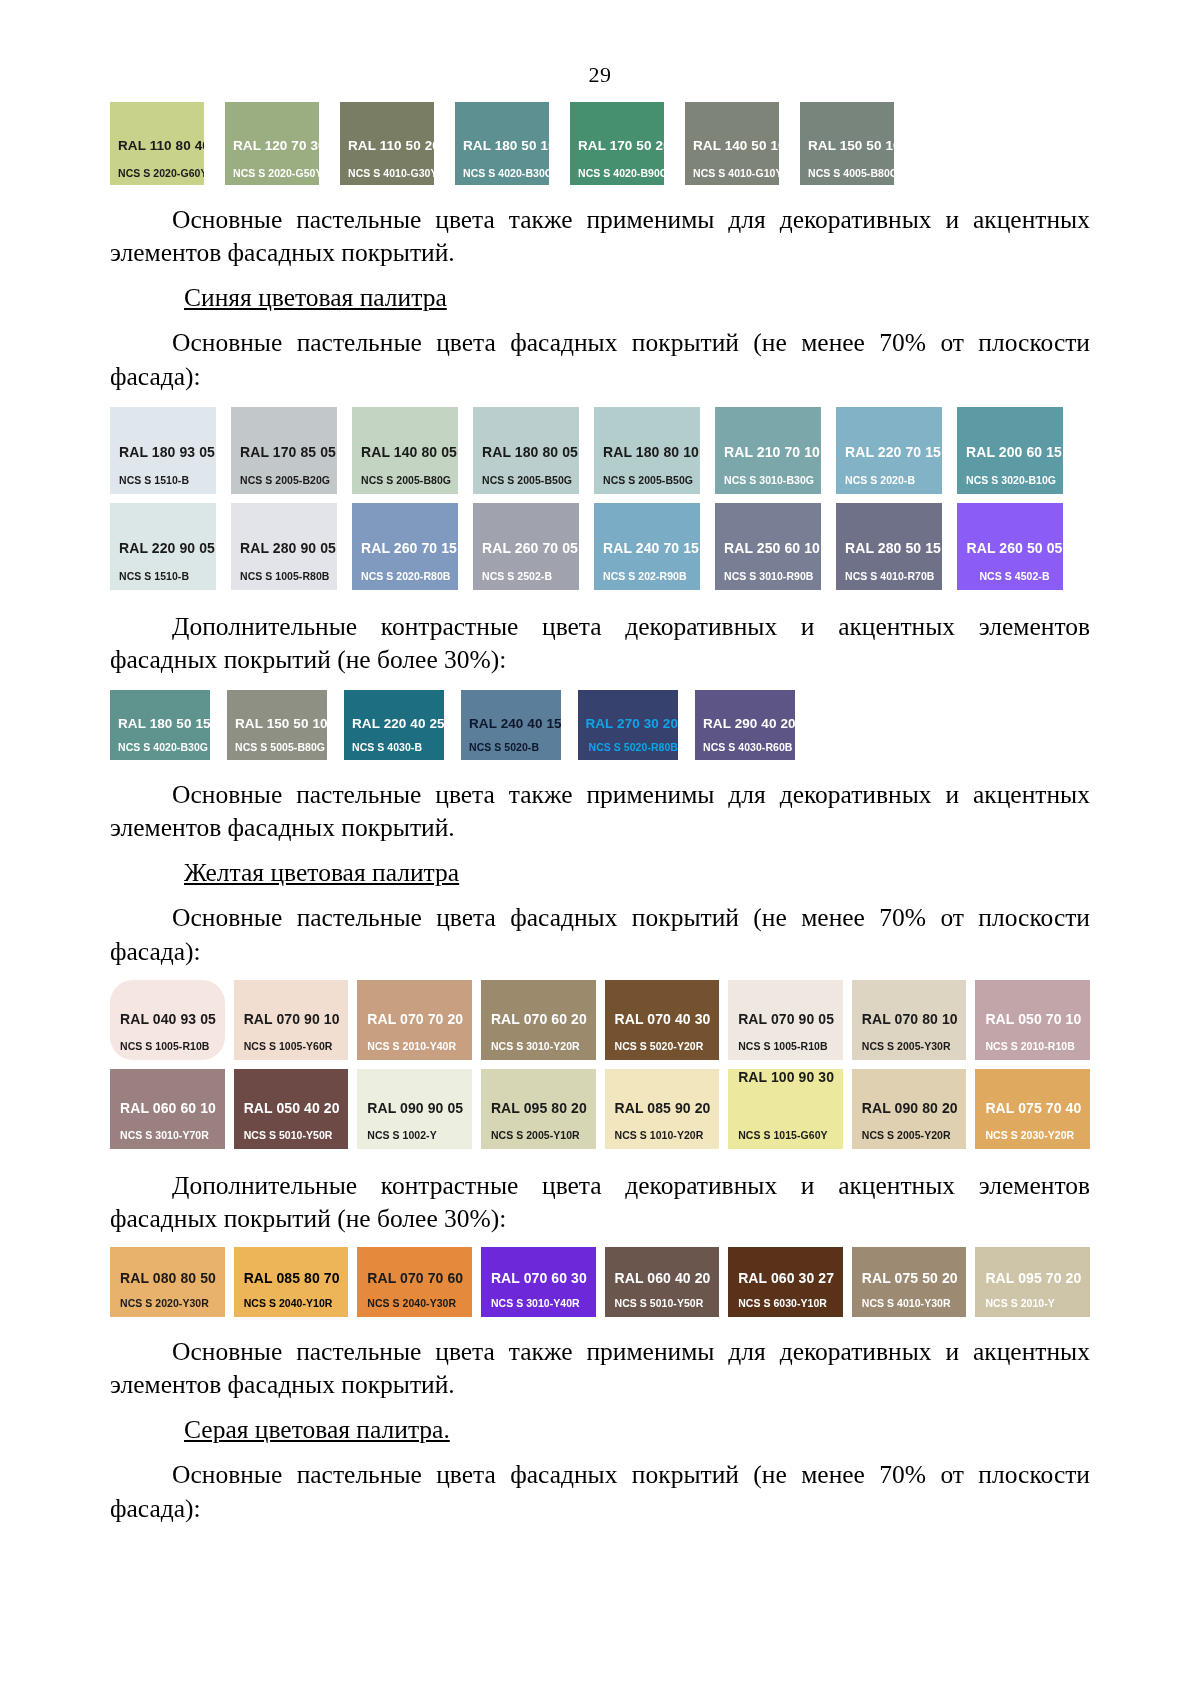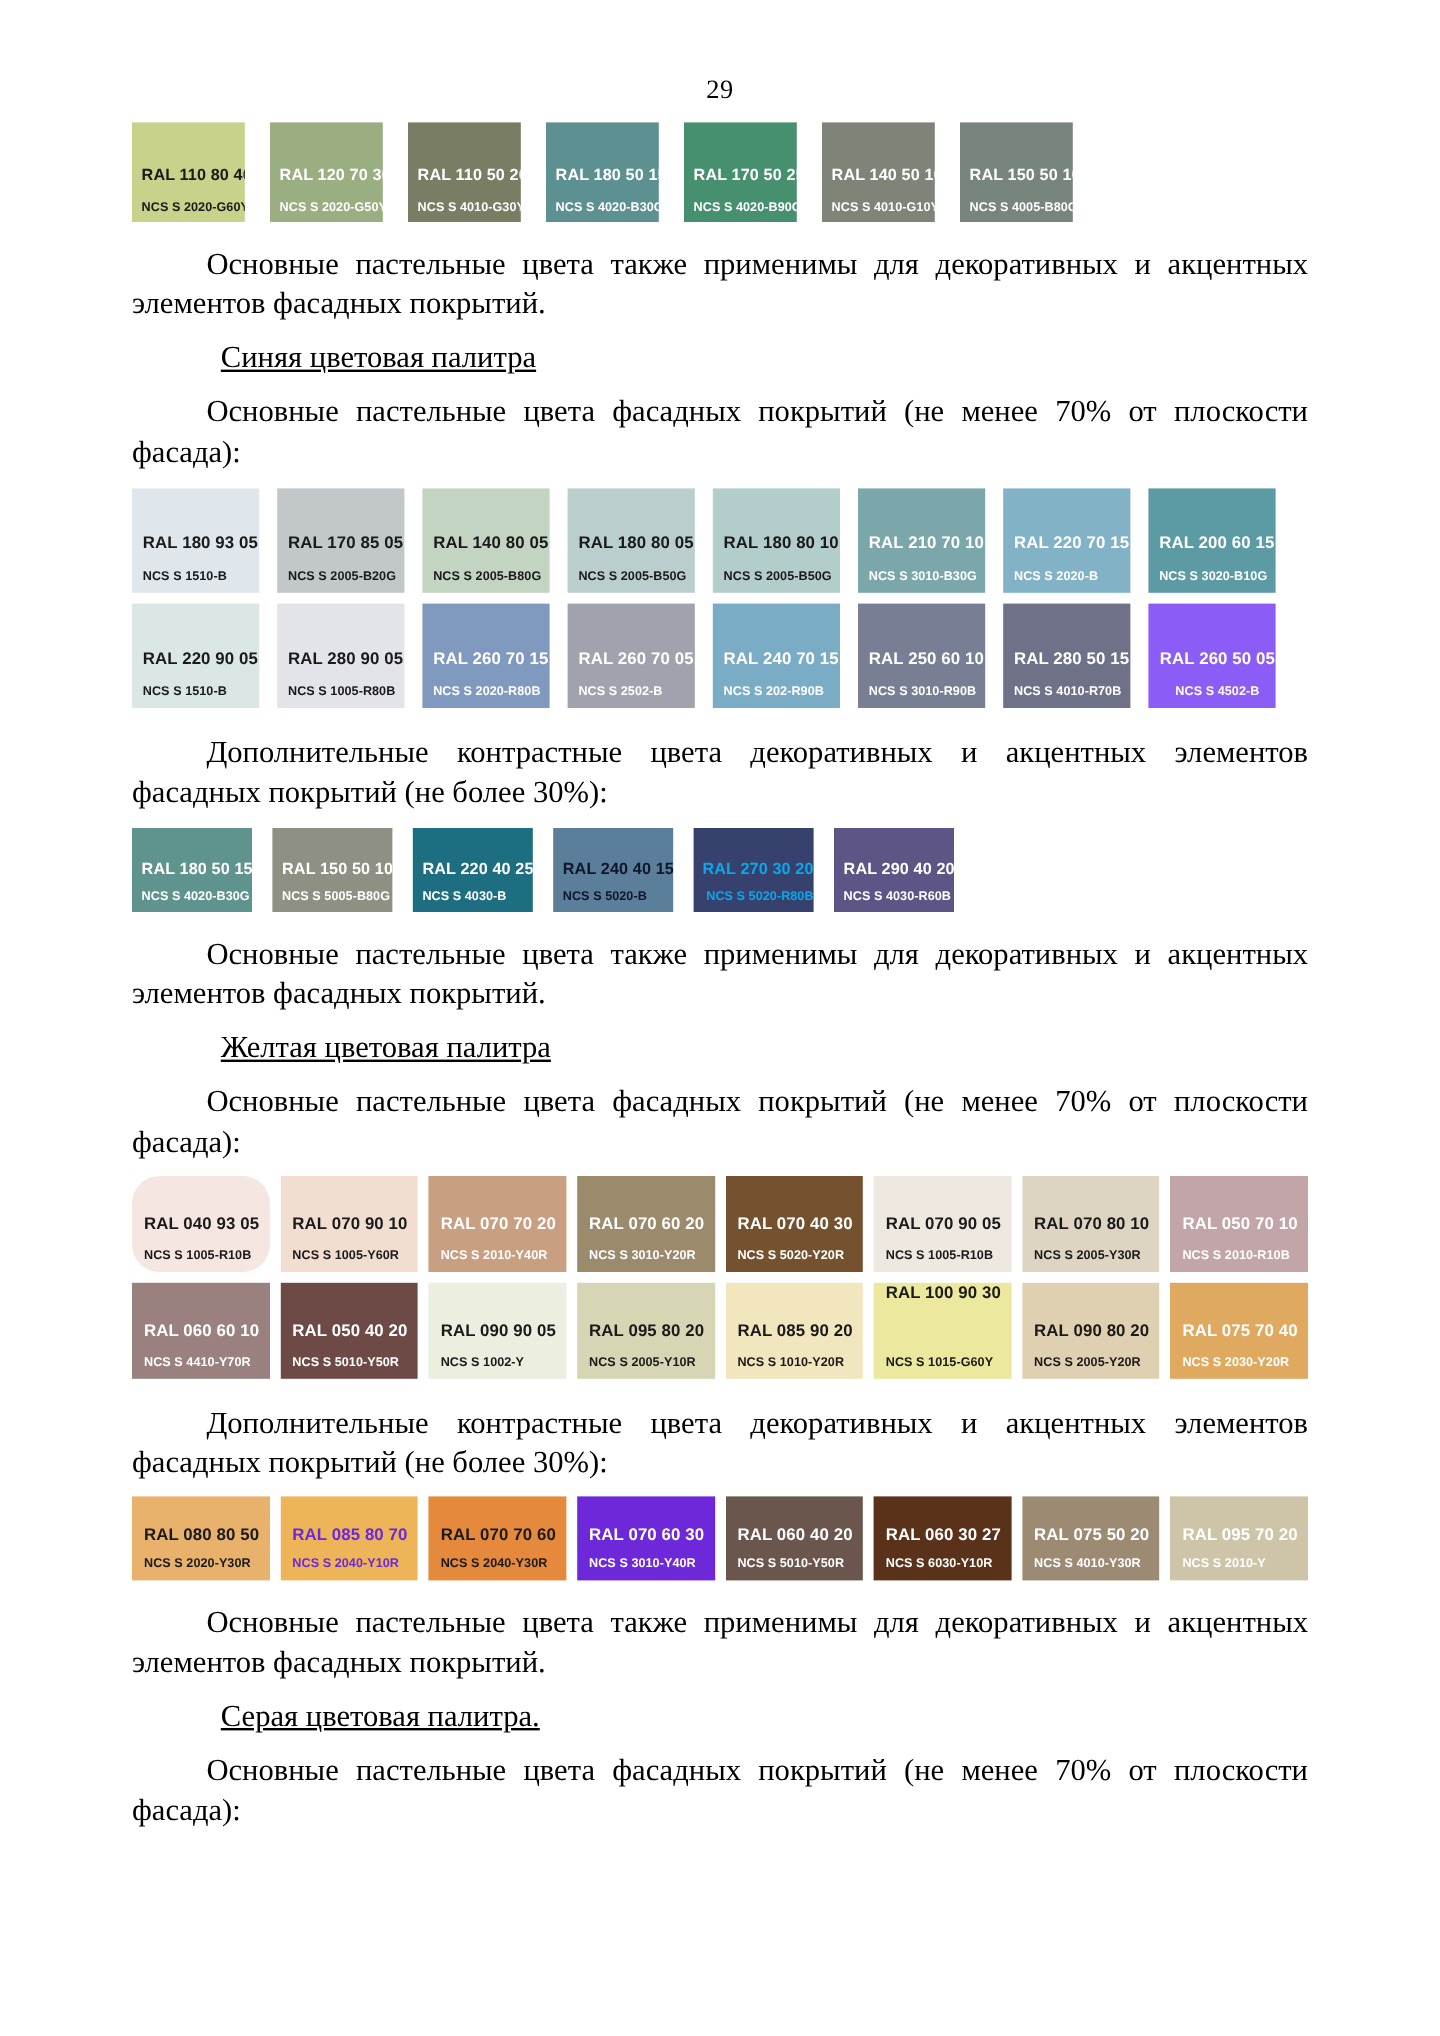--- a/index.html
+++ b/index.html
@@ -320,21 +320,21 @@
           <div class="ncs">NCS S 2005-Y30R</div>
         </div>
         <div class="swatch" style="background: rgb(194, 165, 168); color: rgb(255, 255, 255);">
           <div class="ral">RAL 050 70 10</div>
           <div class="ncs">NCS S 2010-R10B</div>
         </div>
       </div>
     <div class="swatch-row">
         <div class="swatch" style="background: rgb(155, 128, 128); color: rgb(255, 255, 255);">
           <div class="ral">RAL 060 60 10</div>
-          <div class="ncs">NCS S 4410-Y70R</div>
+          <div class="ncs">NCS S 3010-Y70R</div>
         </div>
         <div class="swatch" style="background: rgb(109, 74, 69); color: rgb(255, 255, 255);">
           <div class="ral">RAL 050 40 20</div>
           <div class="ncs">NCS S 5010-Y50R</div>
         </div>
         <div class="swatch" style="background: rgb(236, 238, 224); color: rgb(26, 26, 26);">
           <div class="ral">RAL 090 90 05</div>
           <div class="ncs">NCS S 1002-Y</div>
         </div>
         <div class="swatch" style="background: rgb(214, 213, 180); color: rgb(26, 26, 26);">
@@ -362,21 +362,21 @@
 
   <div class="block-gap-b"></div>
   <p class="para">Дополнительные контрастные цвета декоративных и акцентных элементов фасадных покрытий (не более 30%):</p>
 
   <div class="grid-yellow-contrast" style="margin-top:12px;">
     <div class="swatch-row">
         <div class="swatch" style="background: rgb(232, 178, 108); color: rgb(26, 26, 26);">
           <div class="ral">RAL 080 80 50</div>
           <div class="ncs">NCS S 2020-Y30R</div>
         </div>
-        <div class="swatch" style="background: rgb(237, 181, 87); color: #6d28d9;">
+        <div class="swatch" style="background: rgb(237, 181, 87); color: #000000;">
           <div class="ral">RAL 085 80 70</div>
           <div class="ncs">NCS S 2040-Y10R</div>
         </div>
         <div class="swatch" style="background: rgb(229, 138, 60); color: rgb(26, 26, 26);">
           <div class="ral">RAL 070 70 60</div>
           <div class="ncs">NCS S 2040-Y30R</div>
         </div>
         <div class="swatch" style="background: #6d28d9; color: rgb(255, 255, 255); justify-content: flex-end;">
           <div class="ral">RAL 070 60 30</div>
           <div class="ncs">NCS S 3010-Y40R</div>

